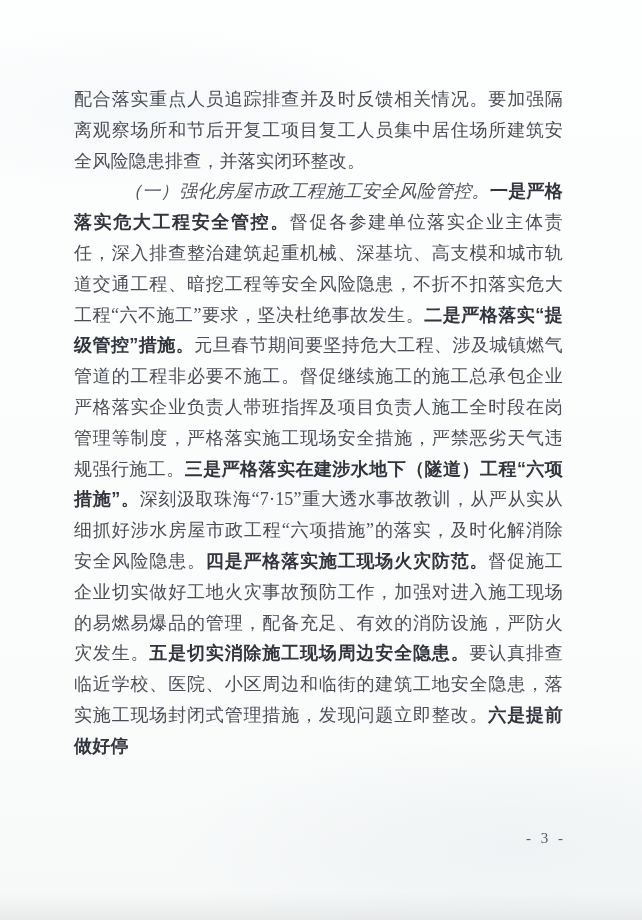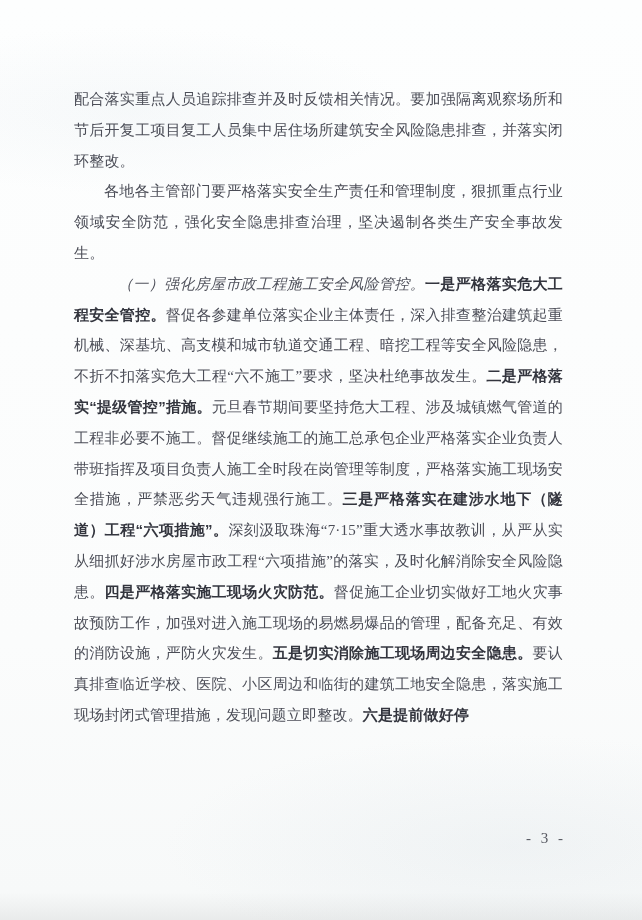--- a/index.html
+++ b/index.html
@@ -14,21 +14,21 @@
     margin: 0 auto;
     background: linear-gradient(180deg, #fdfefe 0%, #fbfcfc 70%, #f7f9f9 97%, #e9ebeb 100%);
     overflow: hidden;
     font-family: "Liberation Serif", "DejaVu Serif", serif;
   }
   .content {
     position: absolute;
     left: 74px;
     top: 84px;
     width: 489px;
-    font-size: 15px;
+    font-size: 18px;
     line-height: 30.8px;
     color: #4b4d57;
     text-align: justify;
     text-justify: inter-ideograph;
     letter-spacing: 0.2px;
   }
   .content p {
     margin: 0;
     padding: 0;
   }
@@ -74,19 +74,18 @@
 </head>
 <body>
 
 <div class="page">
   <div class="scan-tint"></div>
 
   <div class="content">
     <p>配合落实重点人员追踪排查并及时反馈相关情况。要加强隔离观察场所和节后开复工项目复工人员集中居住场所建筑安全风险隐患排查，并落实闭环整改。</p>
 
 
-    <p class="indent">各地各主管部门要严格落实安全生产责任和管理制度，狠抓重点行业领域安全防范，强化安全隐患排查治理，坚决遏制各类生产安全事故发生。</p>
 
     <p class="indent"><span class="seg-kai">（一）强化房屋市政工程施工安全风险管控。</span><span class="seg-bold">一是严格落实危大工程安全管控。</span><span>督促各参建单位落实企业主体责任，深入排查整治建筑起重机械、深基坑、高支模和城市轨道交通工程、暗挖工程等安全风险隐患，不折不扣落实危大工程“六不施工”要求，坚决杜绝事故发生。</span><span class="seg-bold">二是严格落实“提级管控”措施。</span><span>元旦春节期间要坚持危大工程、涉及城镇燃气管道的工程非必要不施工。督促继续施工的施工总承包企业严格落实企业负责人带班指挥及项目负责人施工全时段在岗管理等制度，严格落实施工现场安全措施，严禁恶劣天气违规强行施工。</span><span class="seg-bold">三是严格落实在建涉水地下（隧道）工程“六项措施”。</span><span>深刻汲取珠海“7·15”重大透水事故教训，从严从实从细抓好涉水房屋市政工程“六项措施”的落实，及时化解消除安全风险隐患。</span><span class="seg-bold">四是严格落实施工现场火灾防范。</span><span>督促施工企业切实做好工地火灾事故预防工作，加强对进入施工现场的易燃易爆品的管理，配备充足、有效的消防设施，严防火灾发生。</span><span class="seg-bold">五是切实消除施工现场周边安全隐患。</span><span>要认真排查临近学校、医院、小区周边和临街的建筑工地安全隐患，落实施工现场封闭式管理措施，发现问题立即整改。</span><span class="seg-bold">六是提前做好停</span></p>
   </div>
 
   <div class="page-number">- 3 -</div>
 </div>
 
 </body></html>

